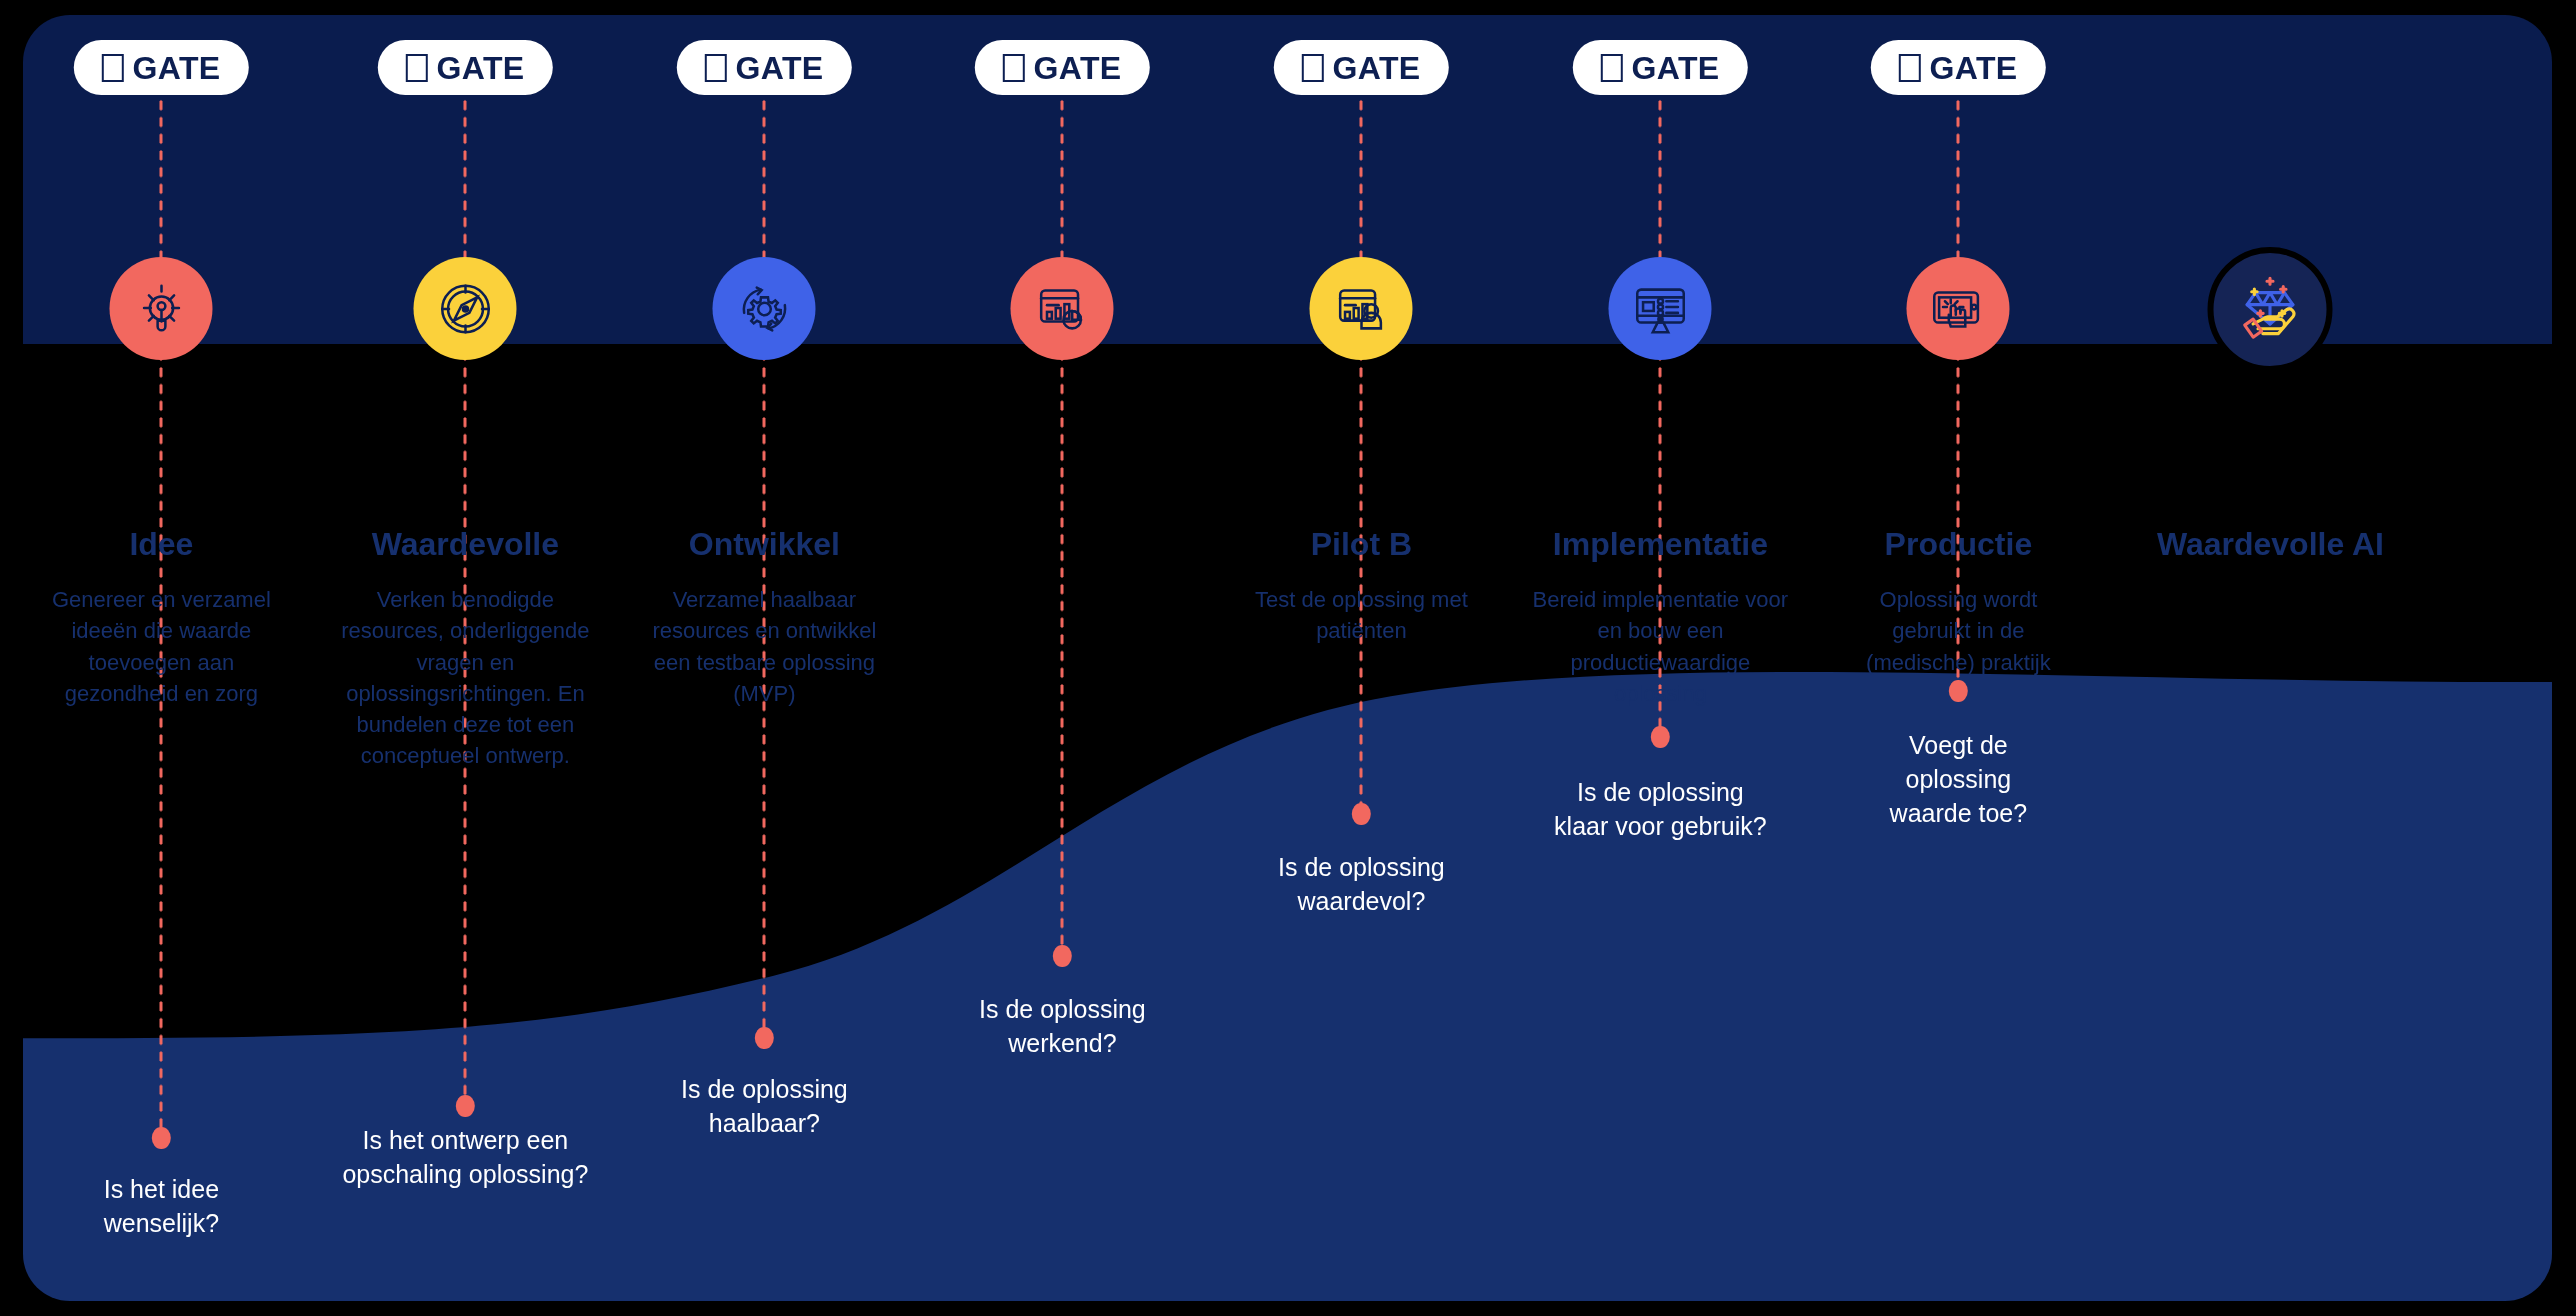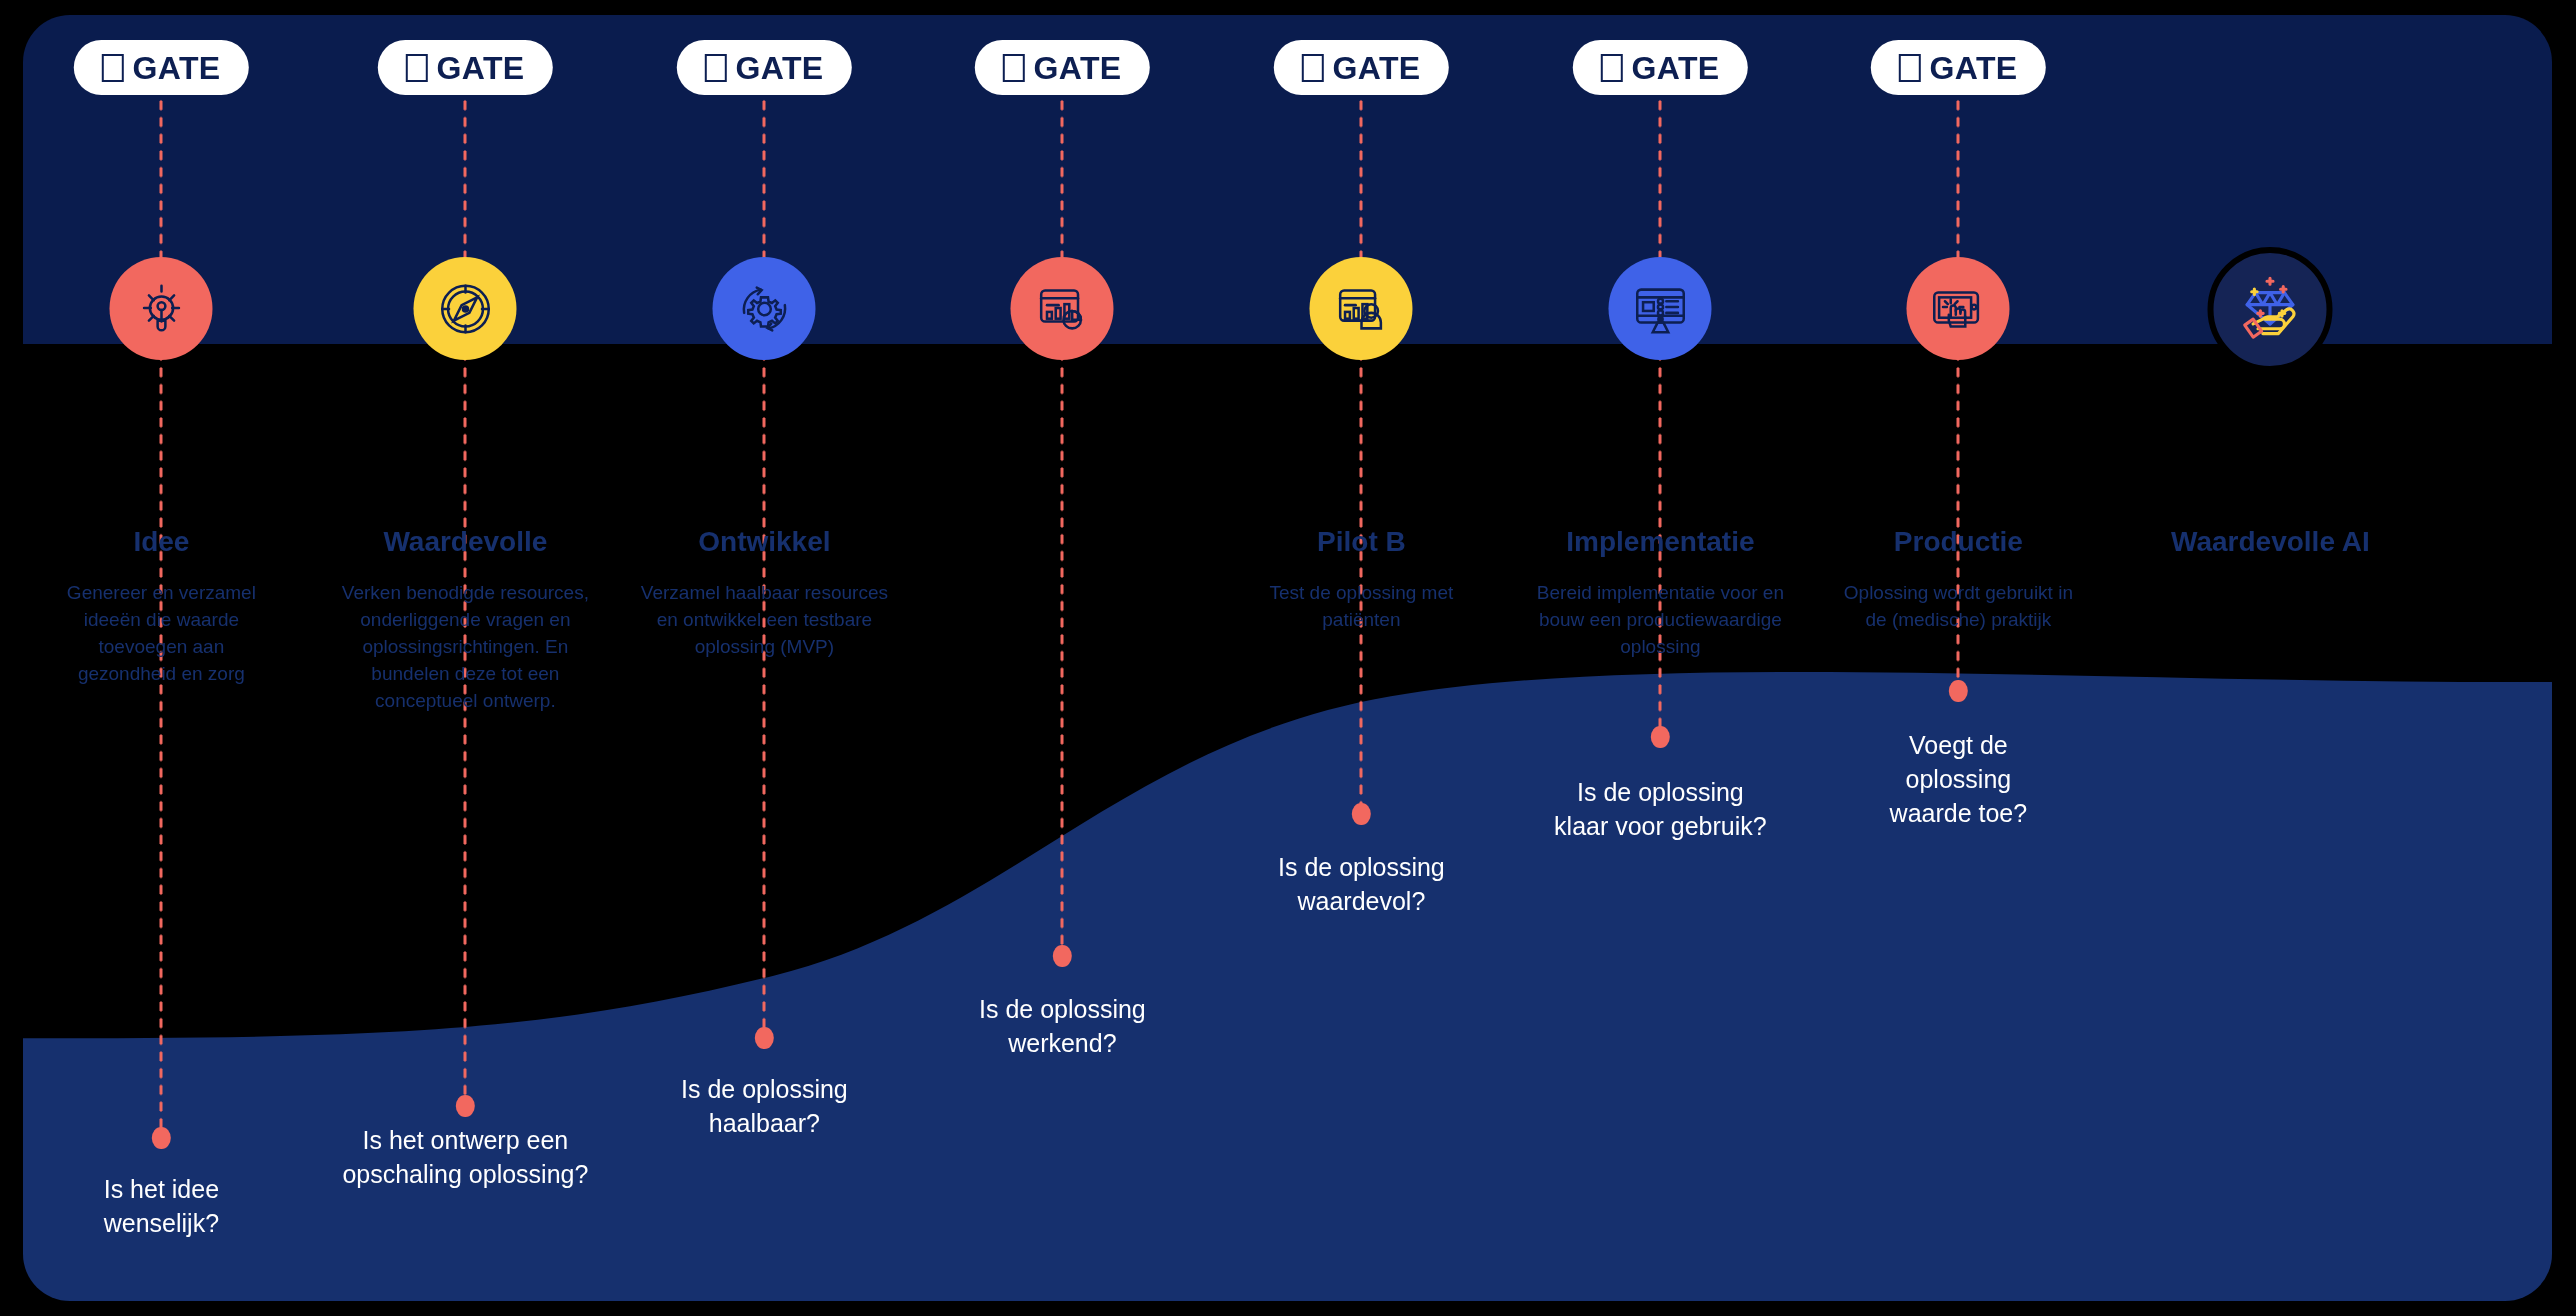--- a/index.html
+++ b/index.html
@@ -30,22 +30,22 @@
 
   
   .circle{position:absolute;transform:translateX(-50%);width:103px;height:103px;border-radius:50%;
           display:flex;align-items:center;justify-content:center;}
   .circle svg{width:62px;height:62px;display:block;}
   .circle.final{width:125px;height:125px;background:#152455;border:6.7px solid #000;box-sizing:border-box;}
   .circle.final svg{width:77px;height:77px;}
 
   
   .col{position:absolute;transform:translateX(-50%);text-align:center;}
-  .col .title{font-size:28px;font-weight:700;color:#16306e;line-height:1.1;margin-bottom:22px;white-space:nowrap;}
-  .col .desc{font-size:19px;color:#16306e;line-height:1.42;}
+  .col .title{font-size:32px;font-weight:700;color:#16306e;line-height:1.1;margin-bottom:22px;white-space:nowrap;}
+  .col .desc{font-size:22px;color:#16306e;line-height:1.42;}
 
   
   .q{position:absolute;transform:translateX(-50%);text-align:center;color:#ffffff;
      font-size:25px;line-height:1.35;}
 </style>
 </head>
 <body>
 
 <div id="stage">
   <div id="card">

